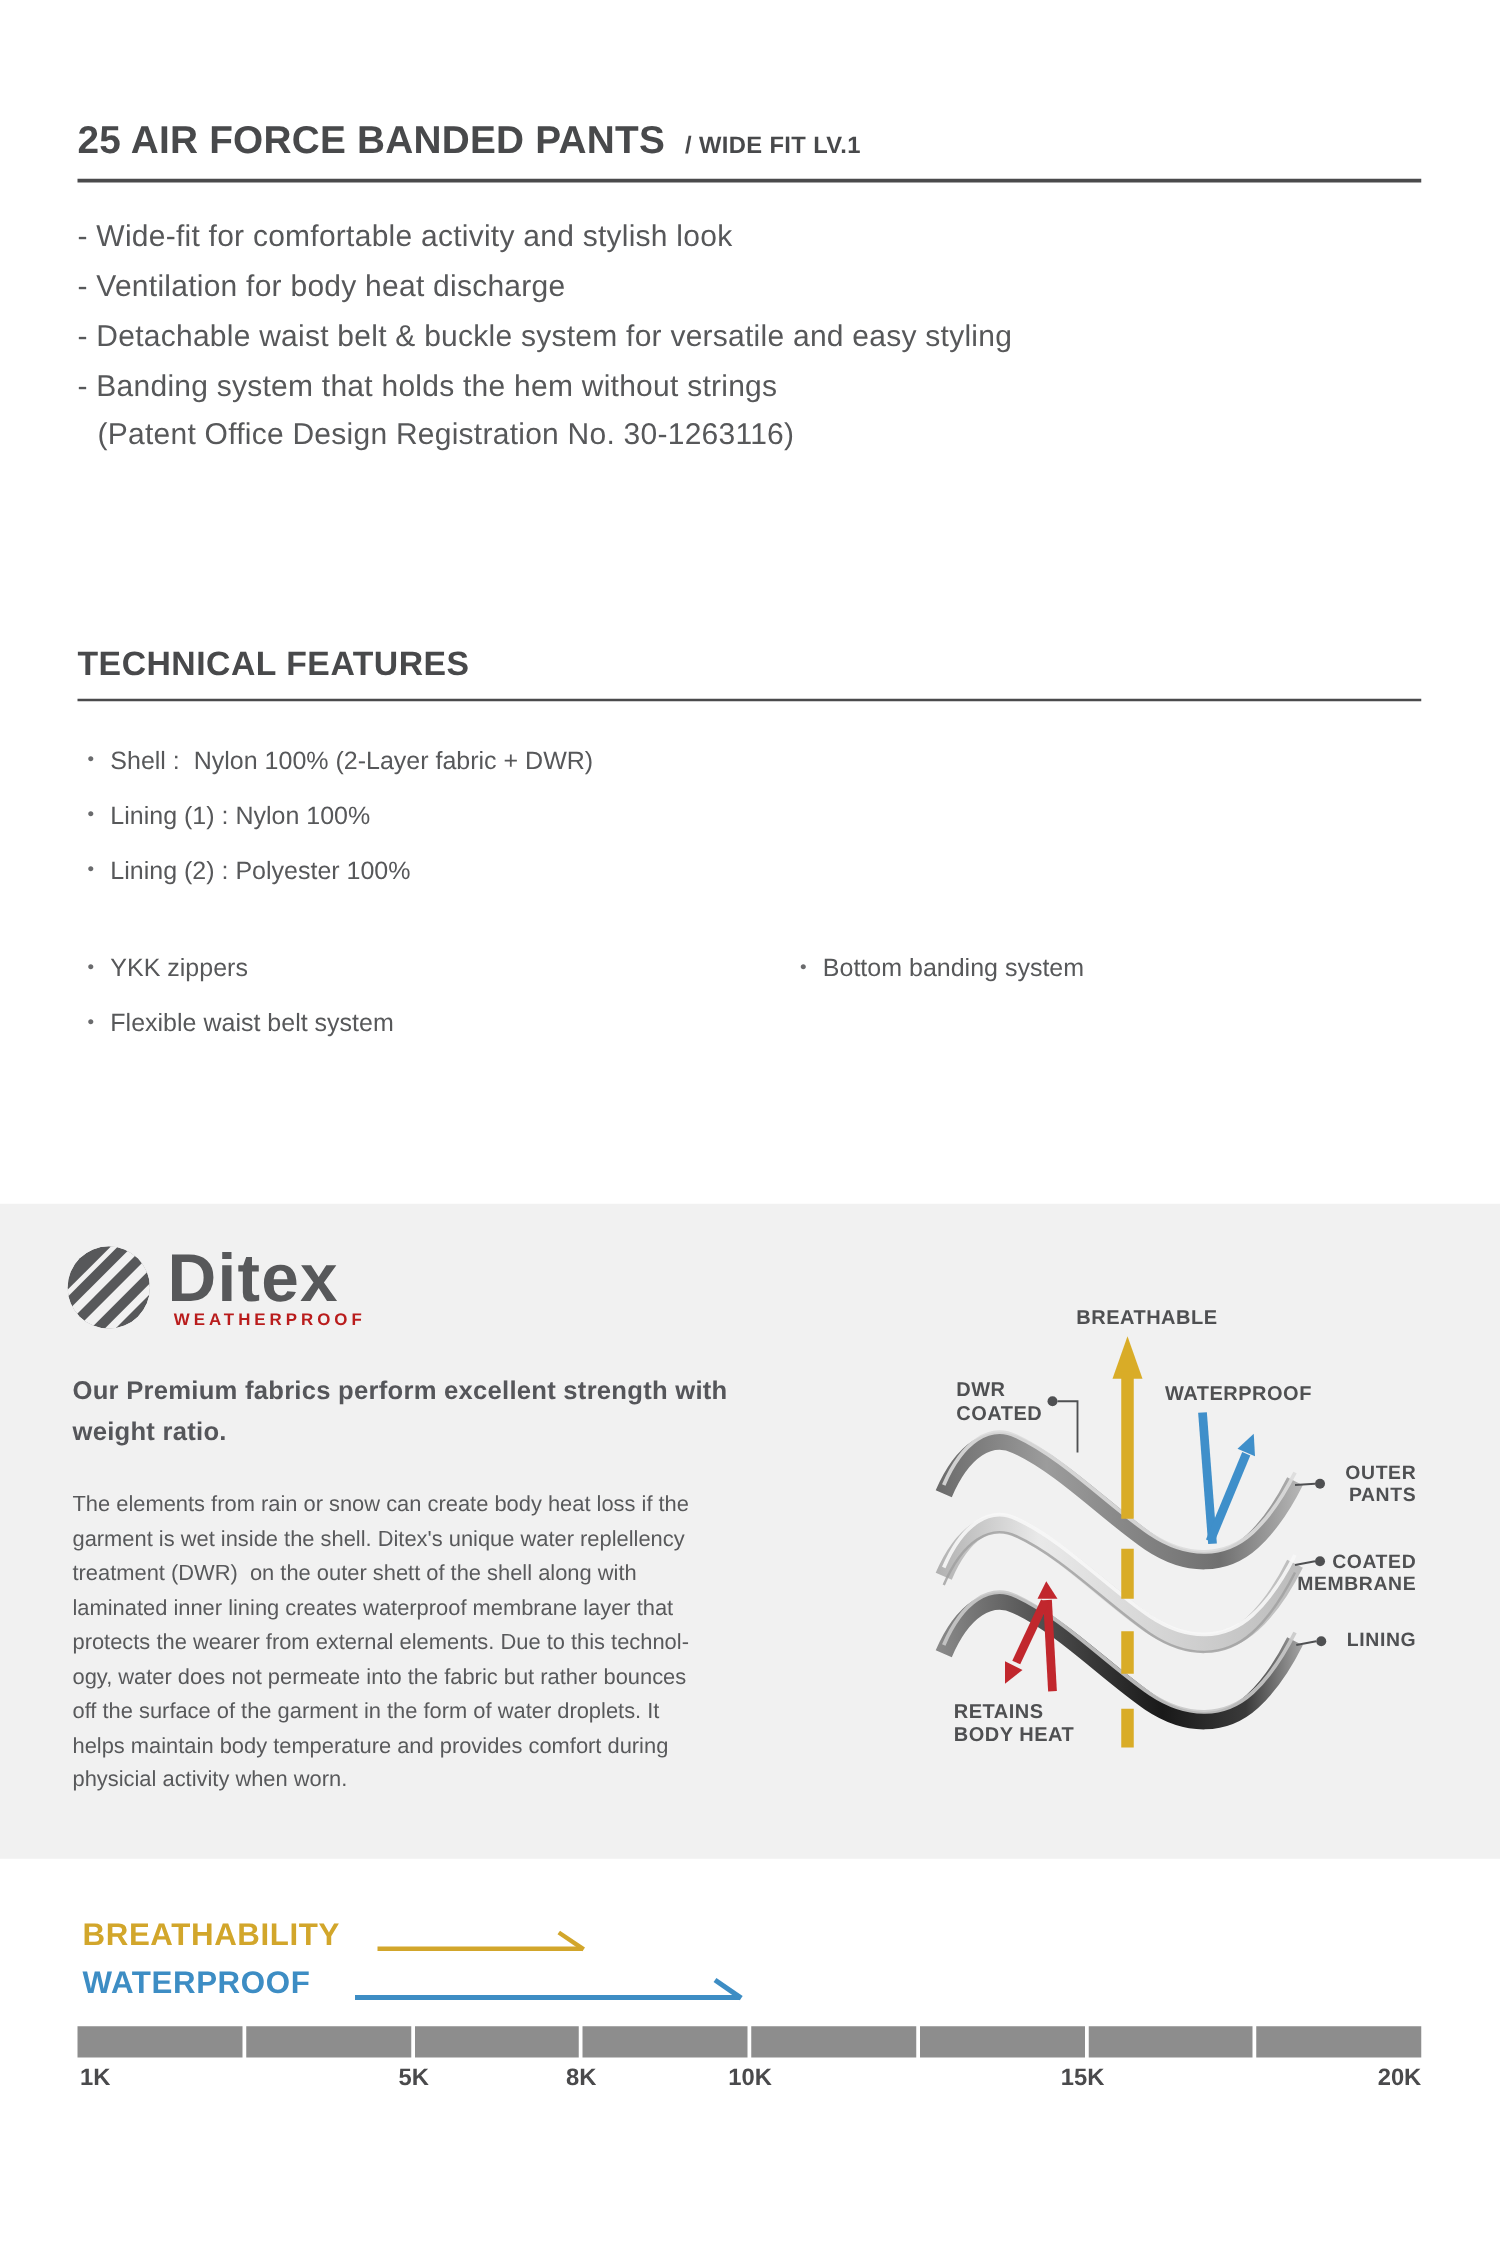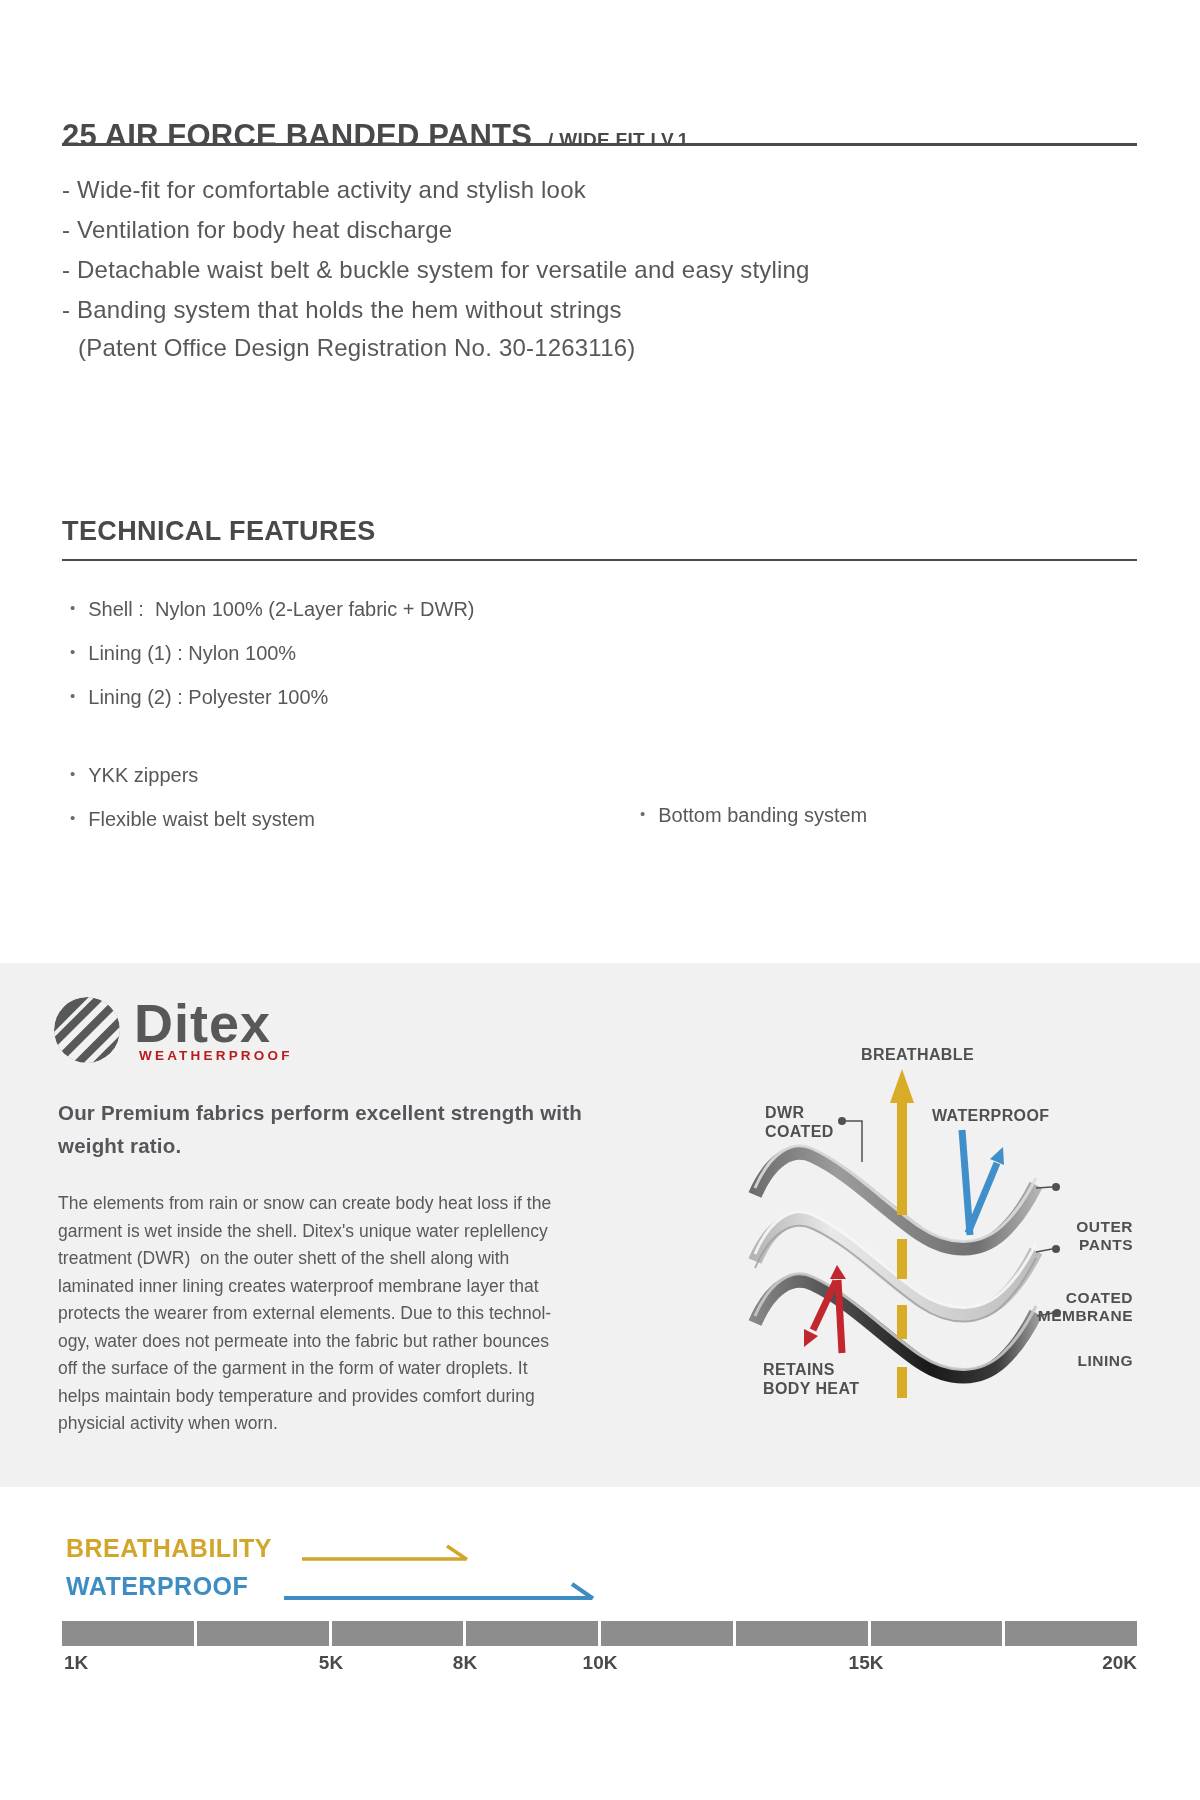--- a/index.html
+++ b/index.html
@@ -1,54 +1,54 @@
 <!DOCTYPE html>
 <html><head>
 <meta charset="utf-8">
 <style>
   html,body{margin:0;padding:0;background:#fff;}
   .page{position:relative;width:1200px;height:1800px;background:#ffffff;overflow:hidden;
         font-family:"Liberation Sans","DejaVu Sans",sans-serif;color:#58595b;}
   .abs{position:absolute;}
 
   
-  .title-row{left:62px;top:118px;white-space:nowrap;}
+  .title-row{left:62px;top:94px;white-space:nowrap;}
   .title-main{font-size:31px;font-weight:800;color:#48494b;letter-spacing:0.2px;}
   .title-fit{font-size:19px;font-weight:800;color:#48494b;margin-left:16px;letter-spacing:0.3px;}
   .rule{left:62px;width:1075px;background:#4a4a4c;}
   .rule-title{top:143px;height:3px;}
   .feature-line{left:62px;font-size:24px;color:#57585a;white-space:pre;letter-spacing:0.2px;}
   .f0{top:176px}.f1{top:216px}.f2{top:256px}.f3{top:296px}
   .f4{top:334px;left:78px;}
 
   
   .tech-heading{left:62px;top:516px;font-size:27px;font-weight:800;color:#48494b;letter-spacing:0.4px;}
   .rule-tech{top:559px;height:2px;}
   .mat-row{left:70px;font-size:20px;color:#57585a;white-space:pre;}
   .m0{top:598px}.m1{top:642px}.m2{top:686px}
   .g0{top:764px}.g1{top:808px}
-  .r0{top:764px;left:640px;margin-top:40px;}
+  .r0{top:764px;left:640px;}
   .blt{font-size:15px;margin-right:13px;position:relative;top:-3px;color:#6a6b6d;}
 
   
   .gray-bg{left:0;top:963px;width:1200px;height:524px;background:#f1f1f1;}
   .logo-svg{left:54px;top:997px;}
   .brand-name{left:134px;top:992px;font-size:54px;font-weight:800;color:#57585a;letter-spacing:1px;text-align:right;}
   .brand-tag{left:139px;top:1048px;font-size:13.5px;font-weight:800;color:#b91c1c;letter-spacing:3.2px;}
   .headline{left:58px;top:1096px;width:545px;font-size:20.5px;font-weight:800;color:#55565a;line-height:33px;letter-spacing:0.2px;}
   .body-copy{left:58px;top:1190px;width:620px;font-size:17.5px;color:#58595b;line-height:27.5px;}
   .body-copy div{white-space:pre;}
 
   
   .dlabel{font-size:16px;font-weight:700;color:#4f5052;letter-spacing:0.4px;line-height:19px;}
   .lbl-breathable{left:861px;top:1045px;}
   .lbl-dwr{left:765px;top:1103px;}
   .lbl-waterproof{left:932px;top:1106px;}
   .lbl-retains{left:763px;top:1360px;}
-  .layer-lbl{right:67px;text-align:right;font-size:15.5px;font-weight:700;color:#4f5052;letter-spacing:0.5px;line-height:18px;margin-top:48px;}
+  .layer-lbl{right:67px;text-align:right;font-size:15.5px;font-weight:700;color:#4f5052;letter-spacing:0.5px;line-height:18px;}
   .ll0{top:1170px}.ll1{top:1241px}.ll2{top:1304px}
   .diagram-svg{left:650px;top:1035px;}
 
   
   .perf-breath{left:66px;top:1534px;font-size:25px;font-weight:800;color:#d2a62b;letter-spacing:0.5px;}
   .perf-water{left:66px;top:1572px;font-size:25px;font-weight:800;color:#3d8dc4;letter-spacing:0.5px;}
   .perf-arrows{left:0;top:1530px;}
   .scale-bar{left:62px;top:1621px;width:1075px;height:25px;display:flex;gap:3px;}
   .scale-bar .seg{flex:1;background:#8d8d8d;}
   .tick{top:1652px;font-size:19px;font-weight:700;color:#4a4a4c;white-space:nowrap;}

